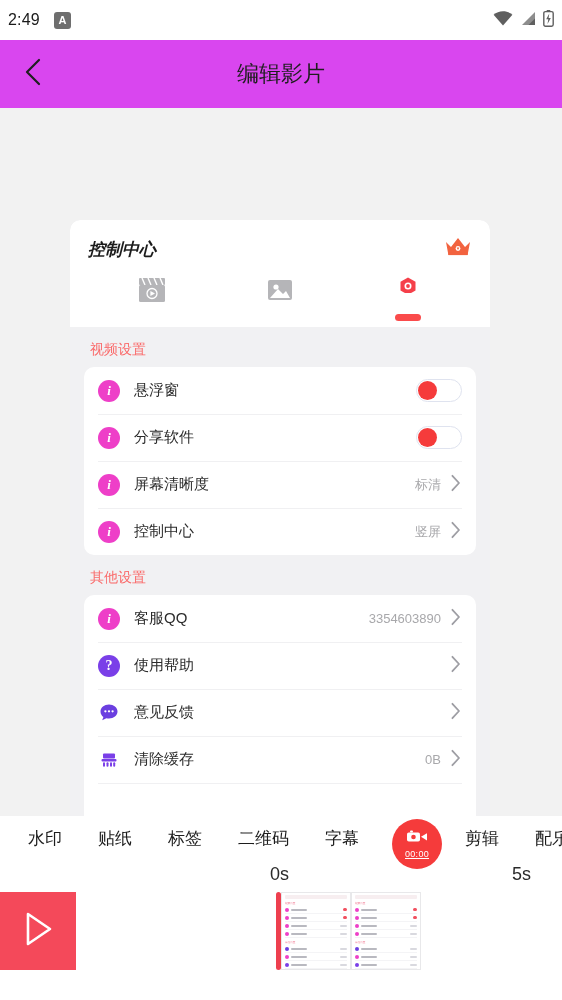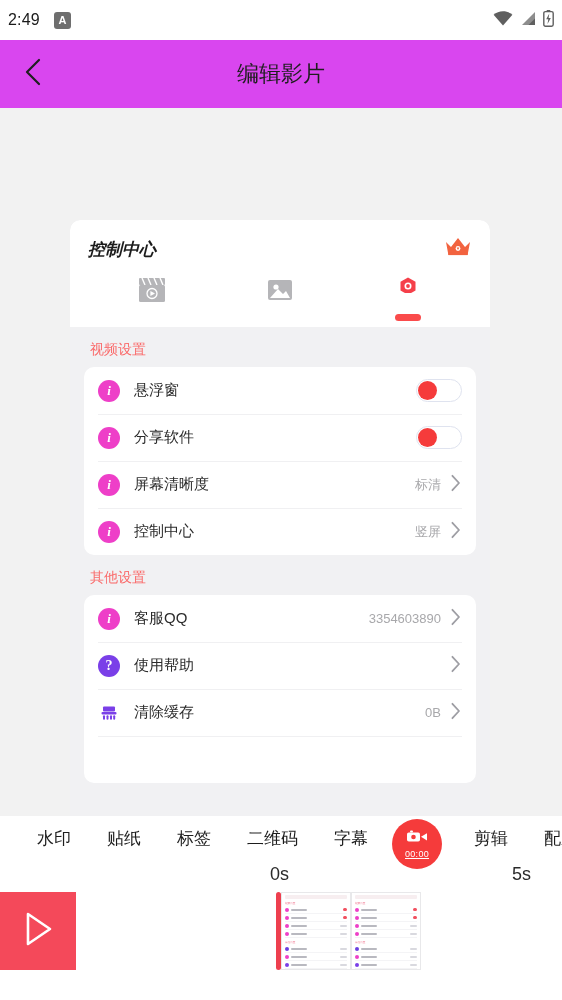--- a/index.html
+++ b/index.html
@@ -141,21 +141,21 @@
     display:flex; flex-direction:column;
     align-items:center; justify-content:center; gap:2px;
     cursor:pointer; z-index:5;
   }
   .rec-time{ font-size:9px; letter-spacing:.3px;text-decoration:underline; }
 
   
   .tool-strip{
     position:absolute; left:0; right:0; top:816px; height:44px;
     background:#fff; display:flex; align-items:center;
-    padding-left:19px; overflow:hidden;
+    padding-left:10px; overflow:hidden;
   }
   .tool-item{
     font-size:17px; color:#1d1d1d; white-space:nowrap;
     padding:0 18px; cursor:pointer;
   }
 
   
   .timeline{
     position:absolute; left:0; right:0; top:860px; bottom:0;
     background:#fff;
@@ -361,20 +361,36 @@
         <div class="row">
           <span class="row-icon" style="background:#7a3fe8;font-style:normal;font-size:14px">?</span>
           <span class="row-label">使用帮助</span>
           <span class="chev">
             <svg width="12" height="18" viewBox="0 0 9 15">
                 <path d="M1.5 1.5 7 7.5l-5.5 6" fill="none" stroke="#9e9ea4" stroke-width="1.5" stroke-linecap="round" stroke-linejoin="round"></path>
               </svg>
           </span>
         </div>
 
+        <div class="row">
+          <span class="row-icon" style="background:transparent;font-style:normal">
+            <svg width="22" height="22" viewBox="0 0 22 22">
+                <path d="M11 2.5c4.7 0 8.5 3.1 8.5 7s-3.8 7-8.5 7c-.9 0-1.8-.1-2.6-.3l-4.2 2 1.2-3.2C3.6 13.7 2.5 11.8 2.5 9.5c0-3.9 3.8-7 8.5-7z" fill="#6b3fe0"></path>
+                <circle cx="7.4" cy="9.3" r="1.15" fill="#fff"></circle>
+                <circle cx="11" cy="9.3" r="1.15" fill="#fff"></circle>
+                <circle cx="14.6" cy="9.3" r="1.15" fill="#fff"></circle>
+              </svg>
+          </span>
+          <span class="row-label">意见反馈</span>
+          <span class="chev">
+            <svg width="12" height="18" viewBox="0 0 9 15">
+                <path d="M1.5 1.5 7 7.5l-5.5 6" fill="none" stroke="#9e9ea4" stroke-width="1.5" stroke-linecap="round" stroke-linejoin="round"></path>
+              </svg>
+          </span>
+        </div>
 
         <div class="row">
           <span class="row-icon" style="background:transparent;font-style:normal">
             <svg width="22" height="22" viewBox="0 0 22 22">
               <rect x="5" y="4.5" width="12" height="5" rx="1" fill="#7a3fe8"></rect>
               <rect x="3.5" y="10" width="15" height="2.4" rx="1" fill="#7a3fe8"></rect>
               <rect x="5" y="13.2" width="2" height="4.6" rx="1" fill="#7a3fe8"></rect>
               <rect x="8.5" y="13.2" width="2" height="4.6" rx="1" fill="#7a3fe8"></rect>
               <rect x="12" y="13.2" width="2" height="4.6" rx="1" fill="#7a3fe8"></rect>
               <rect x="15.2" y="13.2" width="2" height="4.6" rx="1" fill="#7a3fe8"></rect>

